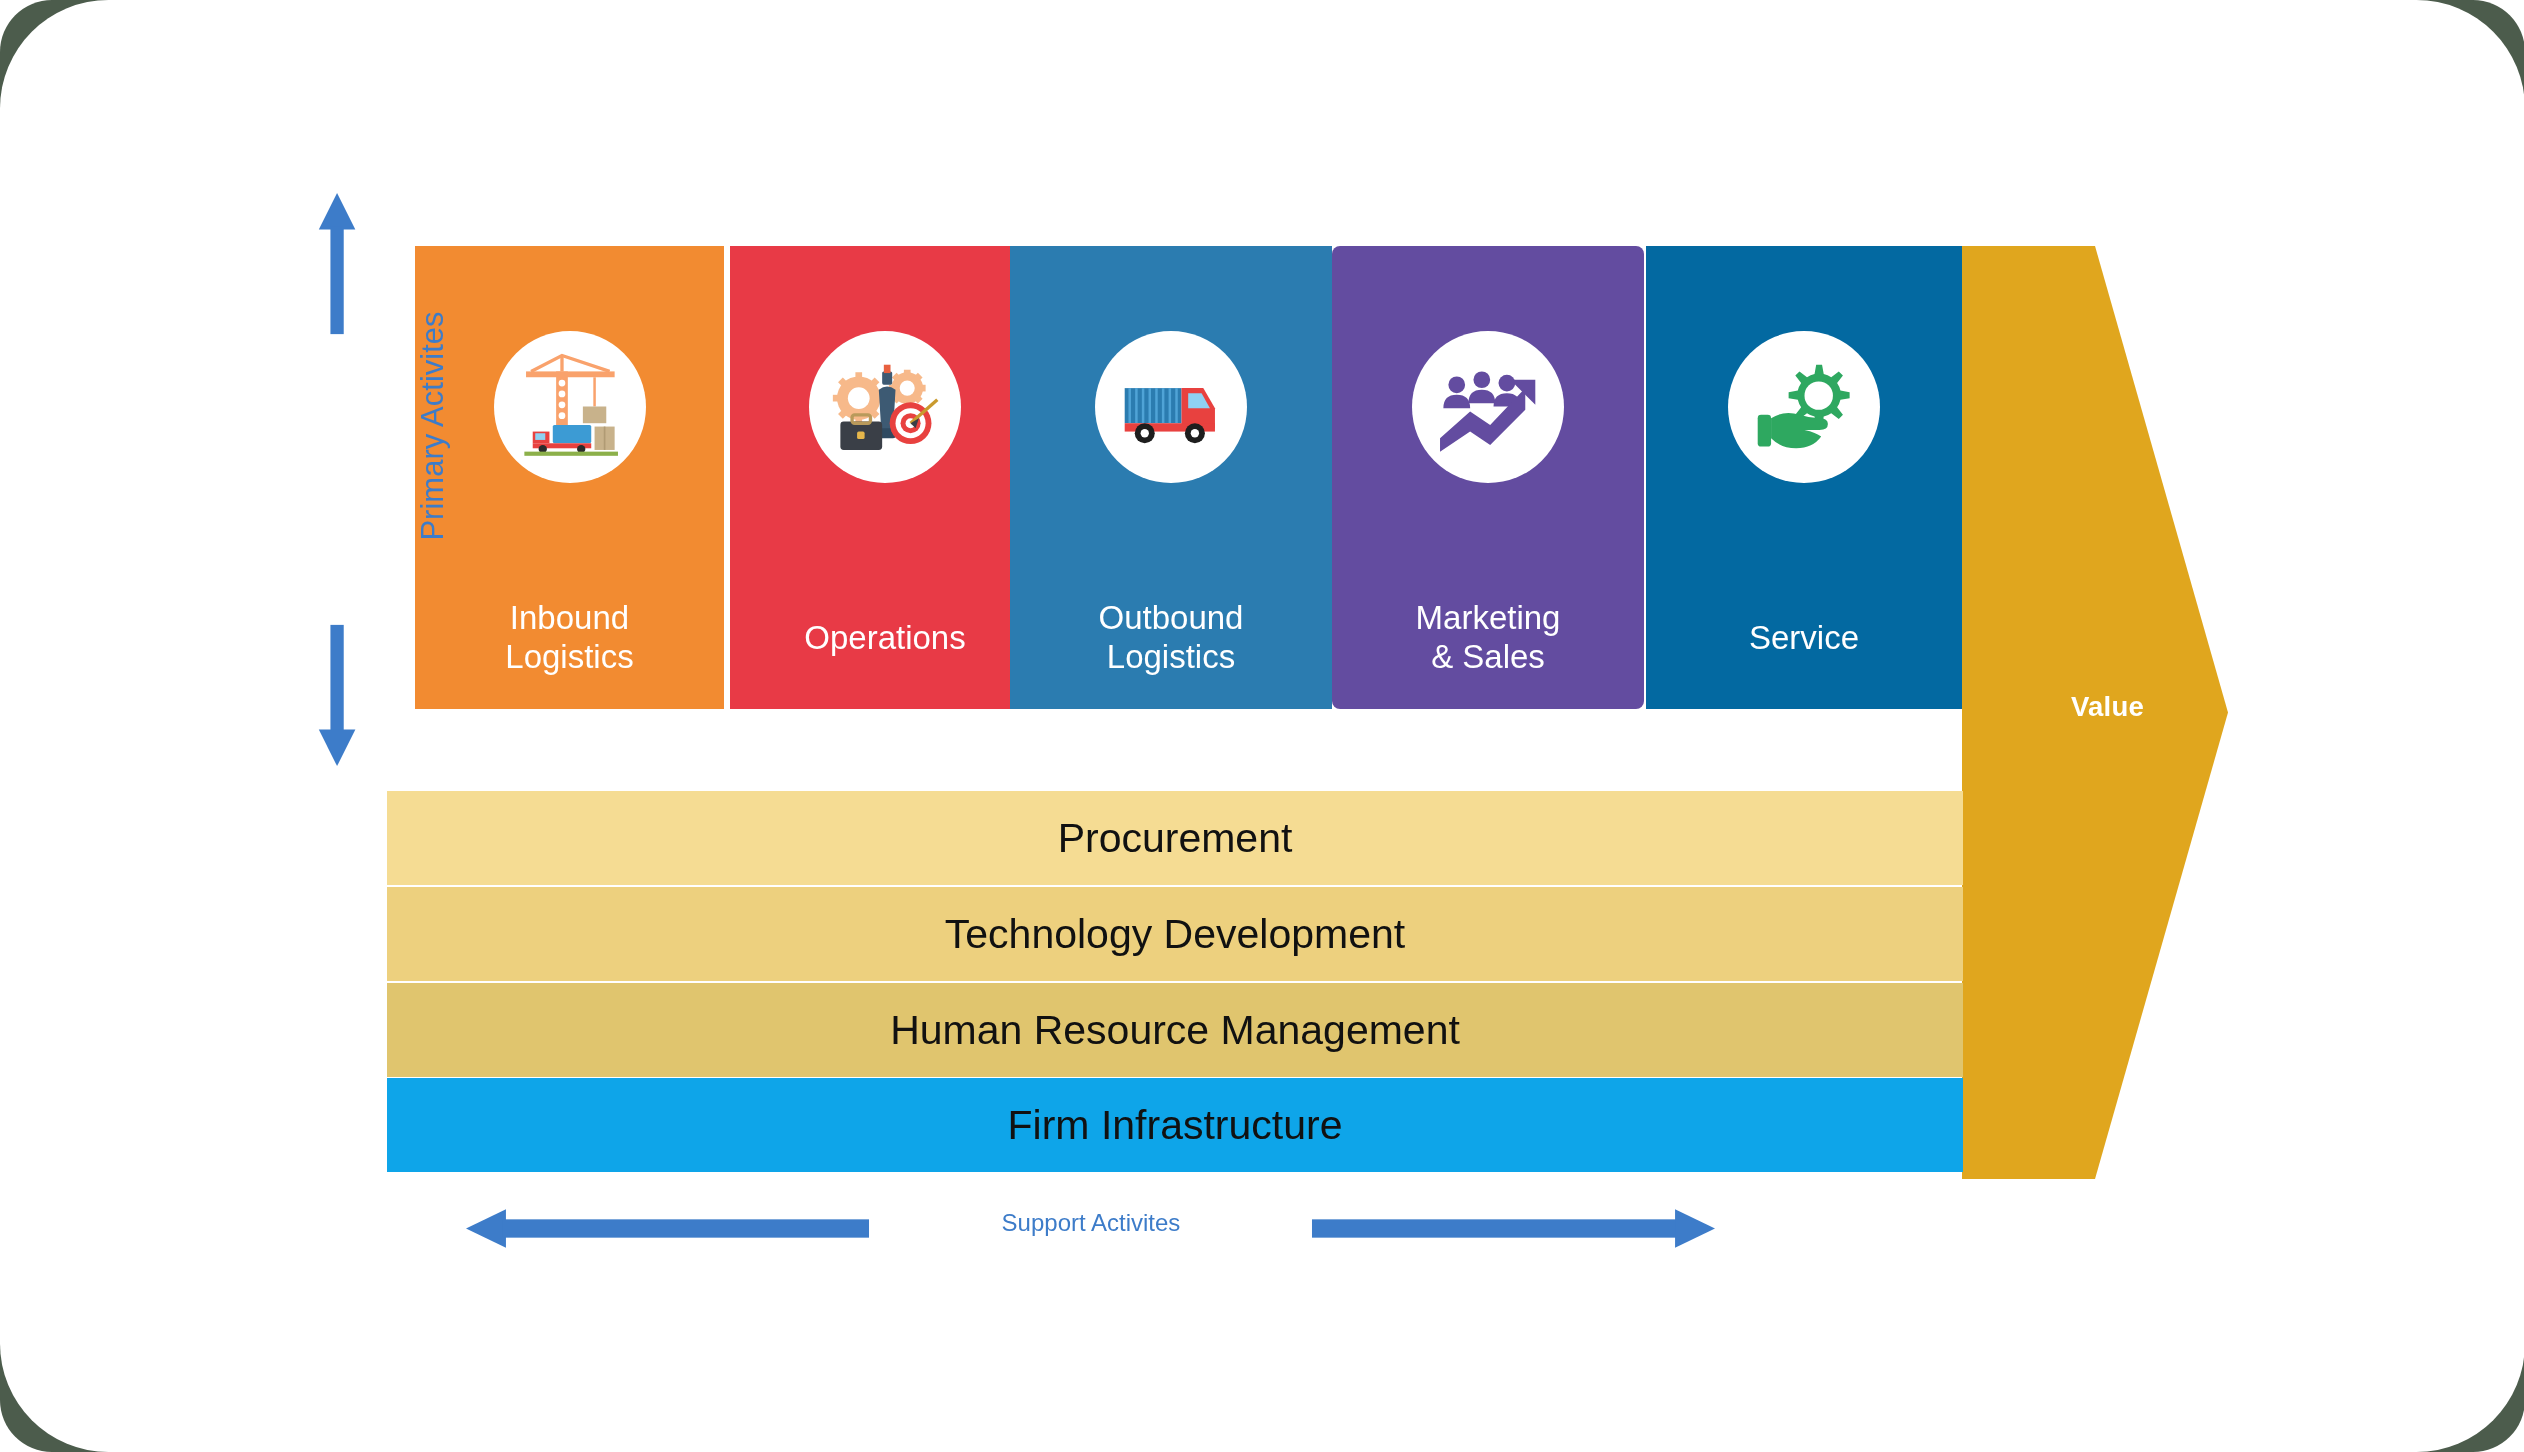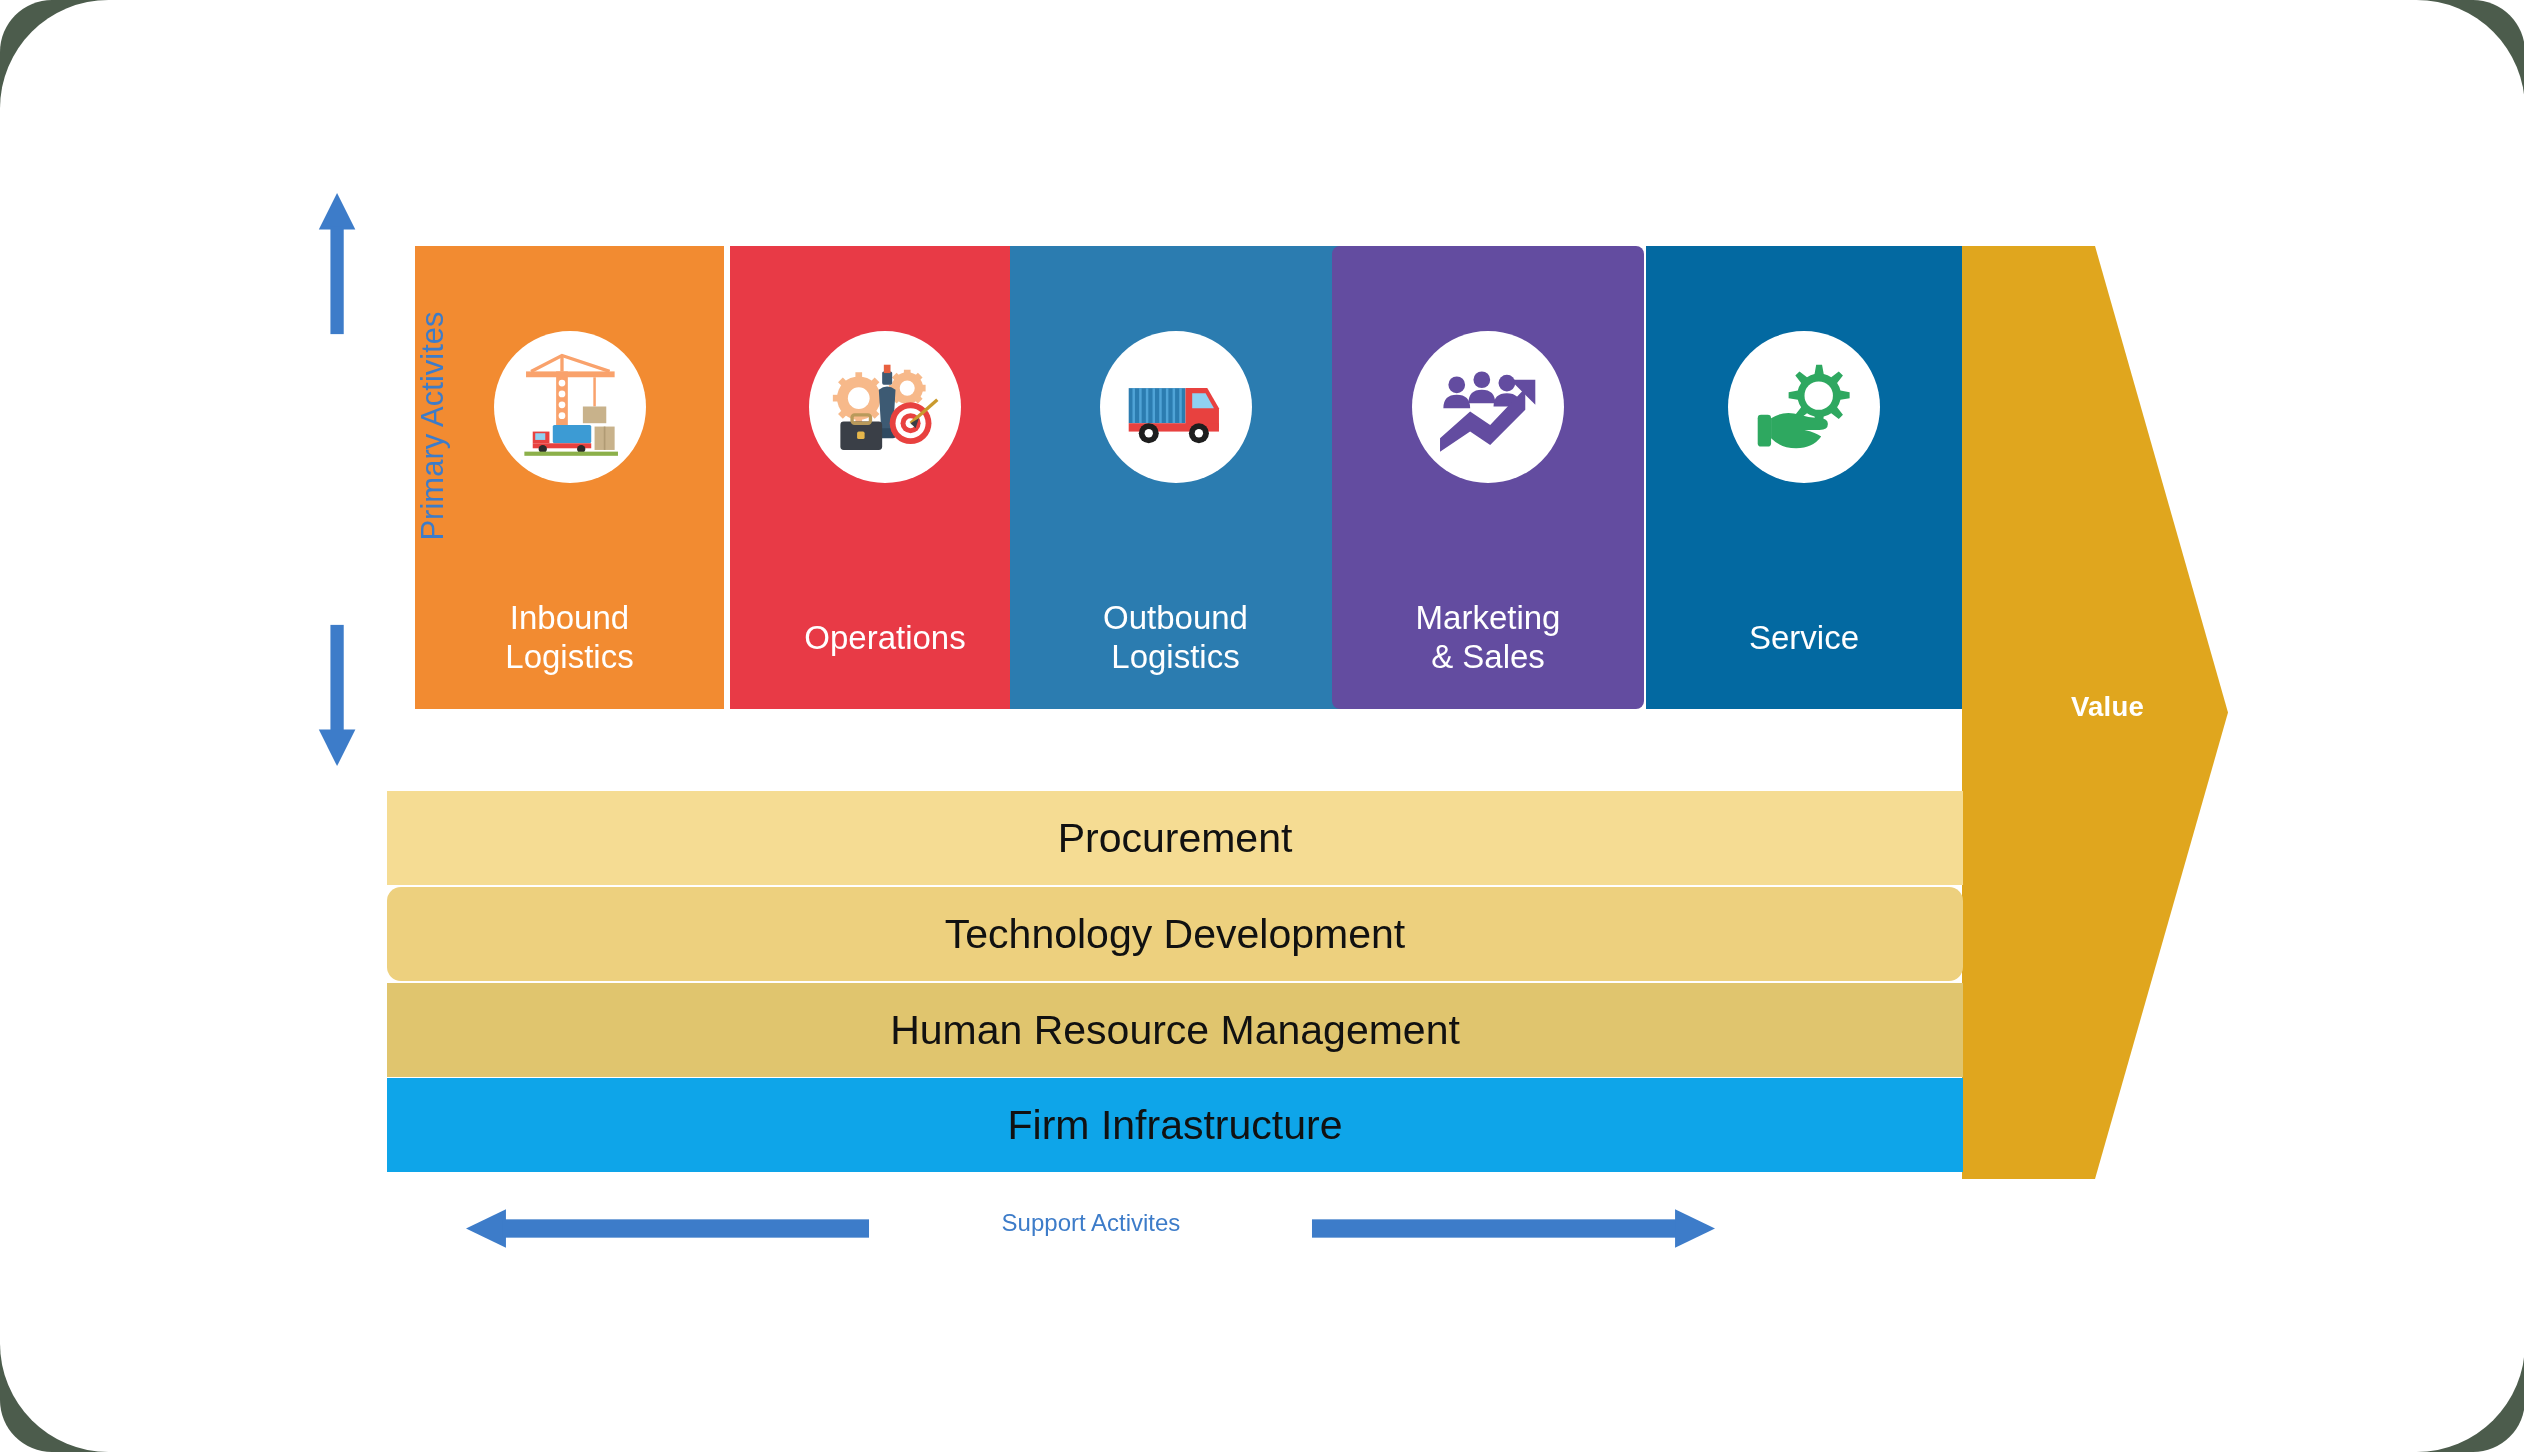--- a/index.html
+++ b/index.html
@@ -285,21 +285,21 @@
           </svg>
         </div>
       </div>
       <div class="primary-label-band">
         <div class="primary-label">
           <span class="ln">Operations</span>
         </div>
       </div>
     </div>
 
-    <div class="primary-col" id="col-2" style="left: 1010px; width: 322px; background: rgb(43, 124, 176); padding-left: 9px;">
+    <div class="primary-col" id="col-2" style="left: 1010px; width: 322px; background: rgb(43, 124, 176);">
       <div class="primary-icon-band">
         <div class="icon-circle">
           <svg width="117" height="117" viewBox="0 0 140 140">
 
             <rect x="14" y="48" width="68" height="42" fill="#2B7CB0"></rect>
             <g stroke="#4FA3D6" stroke-width="3">
               <line x1="20" y1="48" x2="20" y2="90"></line>
               <line x1="28" y1="48" x2="28" y2="90"></line>
               <line x1="36" y1="48" x2="36" y2="90"></line>
               <line x1="44" y1="48" x2="44" y2="90"></line>
@@ -373,21 +373,21 @@
       <div class="primary-label-band">
         <div class="primary-label">
           <span class="ln">Service</span>
         </div>
       </div>
     </div>
 
     <div class="support-bar" id="bar-0" style="top: 791px; background: rgb(245, 220, 147);">
       <span class="support-label">Procurement</span>
     </div>
-    <div class="support-bar" id="bar-1" style="top: 887px; background: rgb(237, 208, 126); border-radius: 14px;">
+    <div class="support-bar" id="bar-1" style="top: 887px; background: rgb(237, 208, 126);">
       <span class="support-label">Technology Development</span>
     </div>
     <div class="support-bar" id="bar-2" style="top: 983px; background: rgb(224, 197, 110);">
       <span class="support-label">Human Resource Management</span>
     </div>
     <div class="support-bar" id="bar-3" style="top: 1078px; background: #0ea5e9;">
       <span class="support-label">Firm Infrastructure</span>
     </div>
 
     <svg id="primary-axis" viewBox="0 0 130 690">

